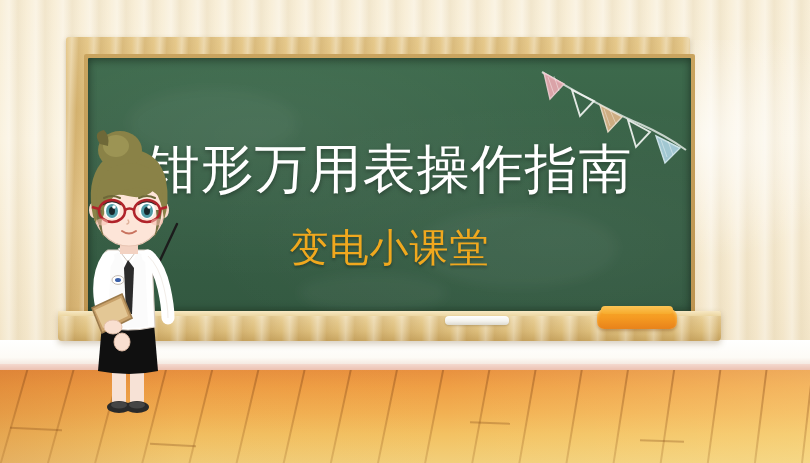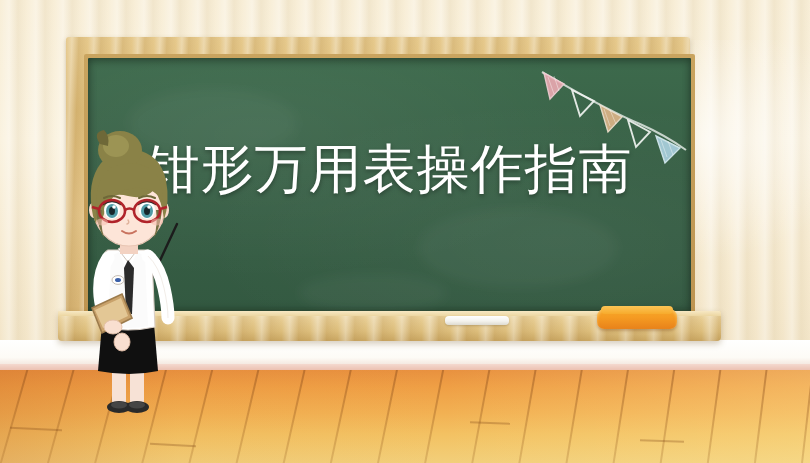--- a/index.html
+++ b/index.html
@@ -282,20 +282,21 @@
             <line x1="64" y1="43" x2="70" y2="60"></line>
             <line x1="70" y1="44" x2="76" y2="58"></line>
             <line x1="121" y1="74" x2="127" y2="91"></line>
             <line x1="128" y1="75" x2="133" y2="89"></line>
           </g>
         </svg>
       </div>
 
       <div class="title-block">
         <div class="main-title">钳形万用表操作指南</div>
+        <div class="sub-title">变电小课堂</div>
       </div>
     </div>
   </div>
 
   <div class="ledge"></div>
   <div class="ledge-lip"></div>
   <div class="chalk-stick"></div>
   <div class="eraser"></div>
   <div class="eraser-top"></div>
 

